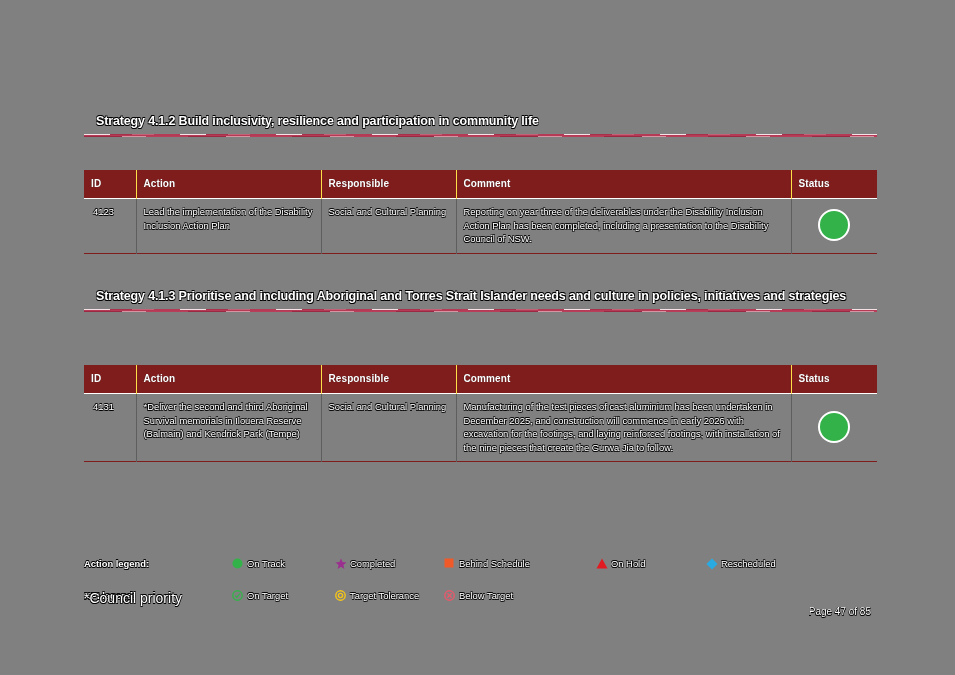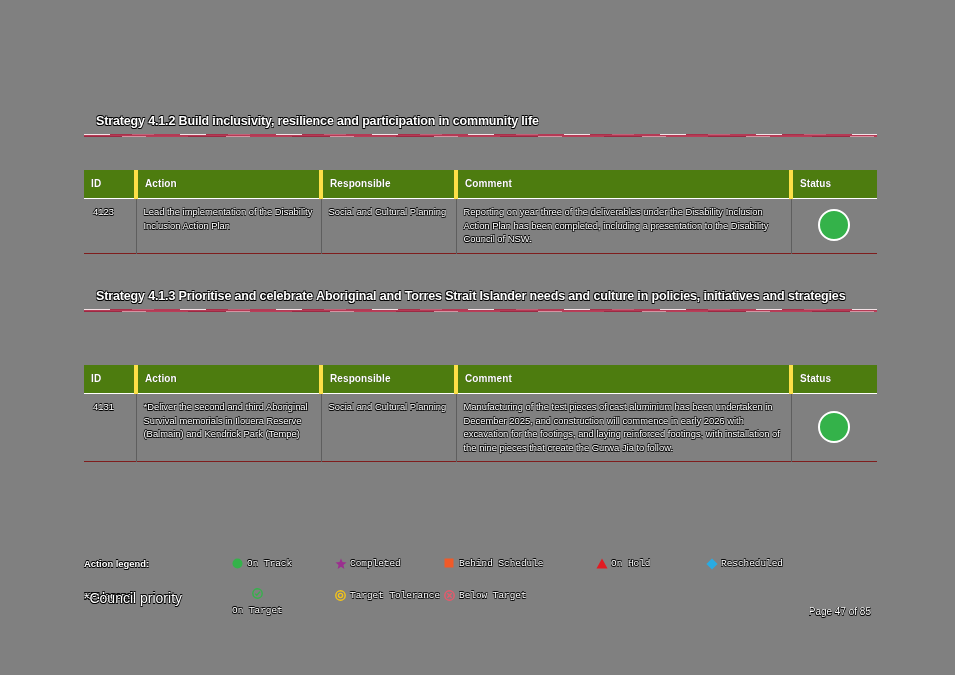--- a/index.html
+++ b/index.html
@@ -81,30 +81,30 @@
     color: #ffffff;
   }
   .tbl th, .tbl td {
     text-align: left;
     vertical-align: top;
     padding: 6px 7px 7px 7px;
     line-height: 13.4px;
     border: none;
   }
   .tbl thead th {
-    background: #4d7c0f;
+    background: #7f1d1d;
     font-weight: bold;
     font-size: 10px;
     color: #ffffff;
     padding-top: 7px;
     padding-bottom: 8px;
     letter-spacing: 0.1px;
     text-shadow: -0.4px -0.4px 0 rgba(0,0,0,0.35), 0.4px 0.4px 0 rgba(0,0,0,0.35);
   }
-  .tbl thead th + th { border-left: 4px solid #fde047; margin-top: 16px; }
+  .tbl thead th + th { border-left: 1px solid #fde047; margin-top: 16px; }
   .tbl tbody td {
     background: #808080;
     color: #ffffff;
     font-size: 9.4px;
     text-shadow:
       -0.55px -0.55px 0 #000, 0.55px -0.55px 0 #000,
       -0.55px 0.55px 0 #000, 0.55px 0.55px 0 #000;
   }
   .tbl tbody td + td { border-left: 1px solid #5e5e5e; }
   .tbl tbody tr { border-bottom: 1px solid #7f1d1d; }
@@ -160,21 +160,21 @@
     left: 0;
     font-weight: bold;
   }
   .legend-item {
     position: absolute;
     display: inline-flex;
     align-items: center;
     gap: 4px;
     line-height: 15px;
   }
-  .legend-item .lbl { display: inline-block; font-family: Liberation Mono, monospace; }
+  .legend-item .lbl { display: inline-block; }
 
   .ico { display: inline-block; width: 11px; height: 11px; position: relative; flex: 0 0 auto; }
   .ico svg { display: block; }
 
   .footnote {
     position: absolute;
     left: 0;
     top: 34px;
     font-size: 14px;
   }
@@ -224,21 +224,21 @@
         <td>Social and Cultural Planning</td>
         <td>Reporting on year three of the deliverables under the Disability Inclusion Action Plan has been completed, including a presentation to the Disability Council of NSW.</td>
         <td class="cell-status">
           <span class="status-dot"></span>
         </td>
       </tr>
     </tbody>
   </table>
 
   <div class="section" style="top:288px;">
-    <div class="section-title">Strategy 4.1.3 Prioritise and celebrate Aboriginal and Torres Strait Islander needs and culture in policies, initiatives and strategies</div>
+    <div class="section-title">Strategy 4.1.3 Prioritise and including Aboriginal and Torres Strait Islander needs and culture in policies, initiatives and strategies</div>
     <div class="rule"></div>
   </div>
 
   <table class="tbl" style="top:365px;">
     <colgroup>
       <col class="col-id">
         <col class="col-action">
         <col class="col-resp">
         <col class="col-comment">
         <col class="col-status">
@@ -312,21 +312,21 @@
               <polygon points="6,0.4 11.6,6 6,11.6 0.4,6" fill="#29abe2"></polygon>
             </svg>
         </span>
         <span class="lbl">Rescheduled</span>
       </span>
     </div>
 
     <div class="legend-row" style="top: 17px;">
       <span class="legend-label">KPI legend:</span>
 
-      <span class="legend-item" style="left:148px;flex-direction:column;">
+      <span class="legend-item" style="left:148px;">
         <span class="ico">
           <svg width="11" height="11" viewBox="0 0 11 11">
             <circle cx="5.5" cy="5.5" r="4.7" fill="none" stroke="#34b24a" stroke-width="1.4"></circle>
             <path d="M3.2 5.6 L4.8 7.3 L8 3.6" fill="none" stroke="#34b24a" stroke-width="1.3"></path>
           </svg>
         </span>
         <span class="lbl">On Target</span>
       </span>
 
       <span class="legend-item" style="left:251px;">

